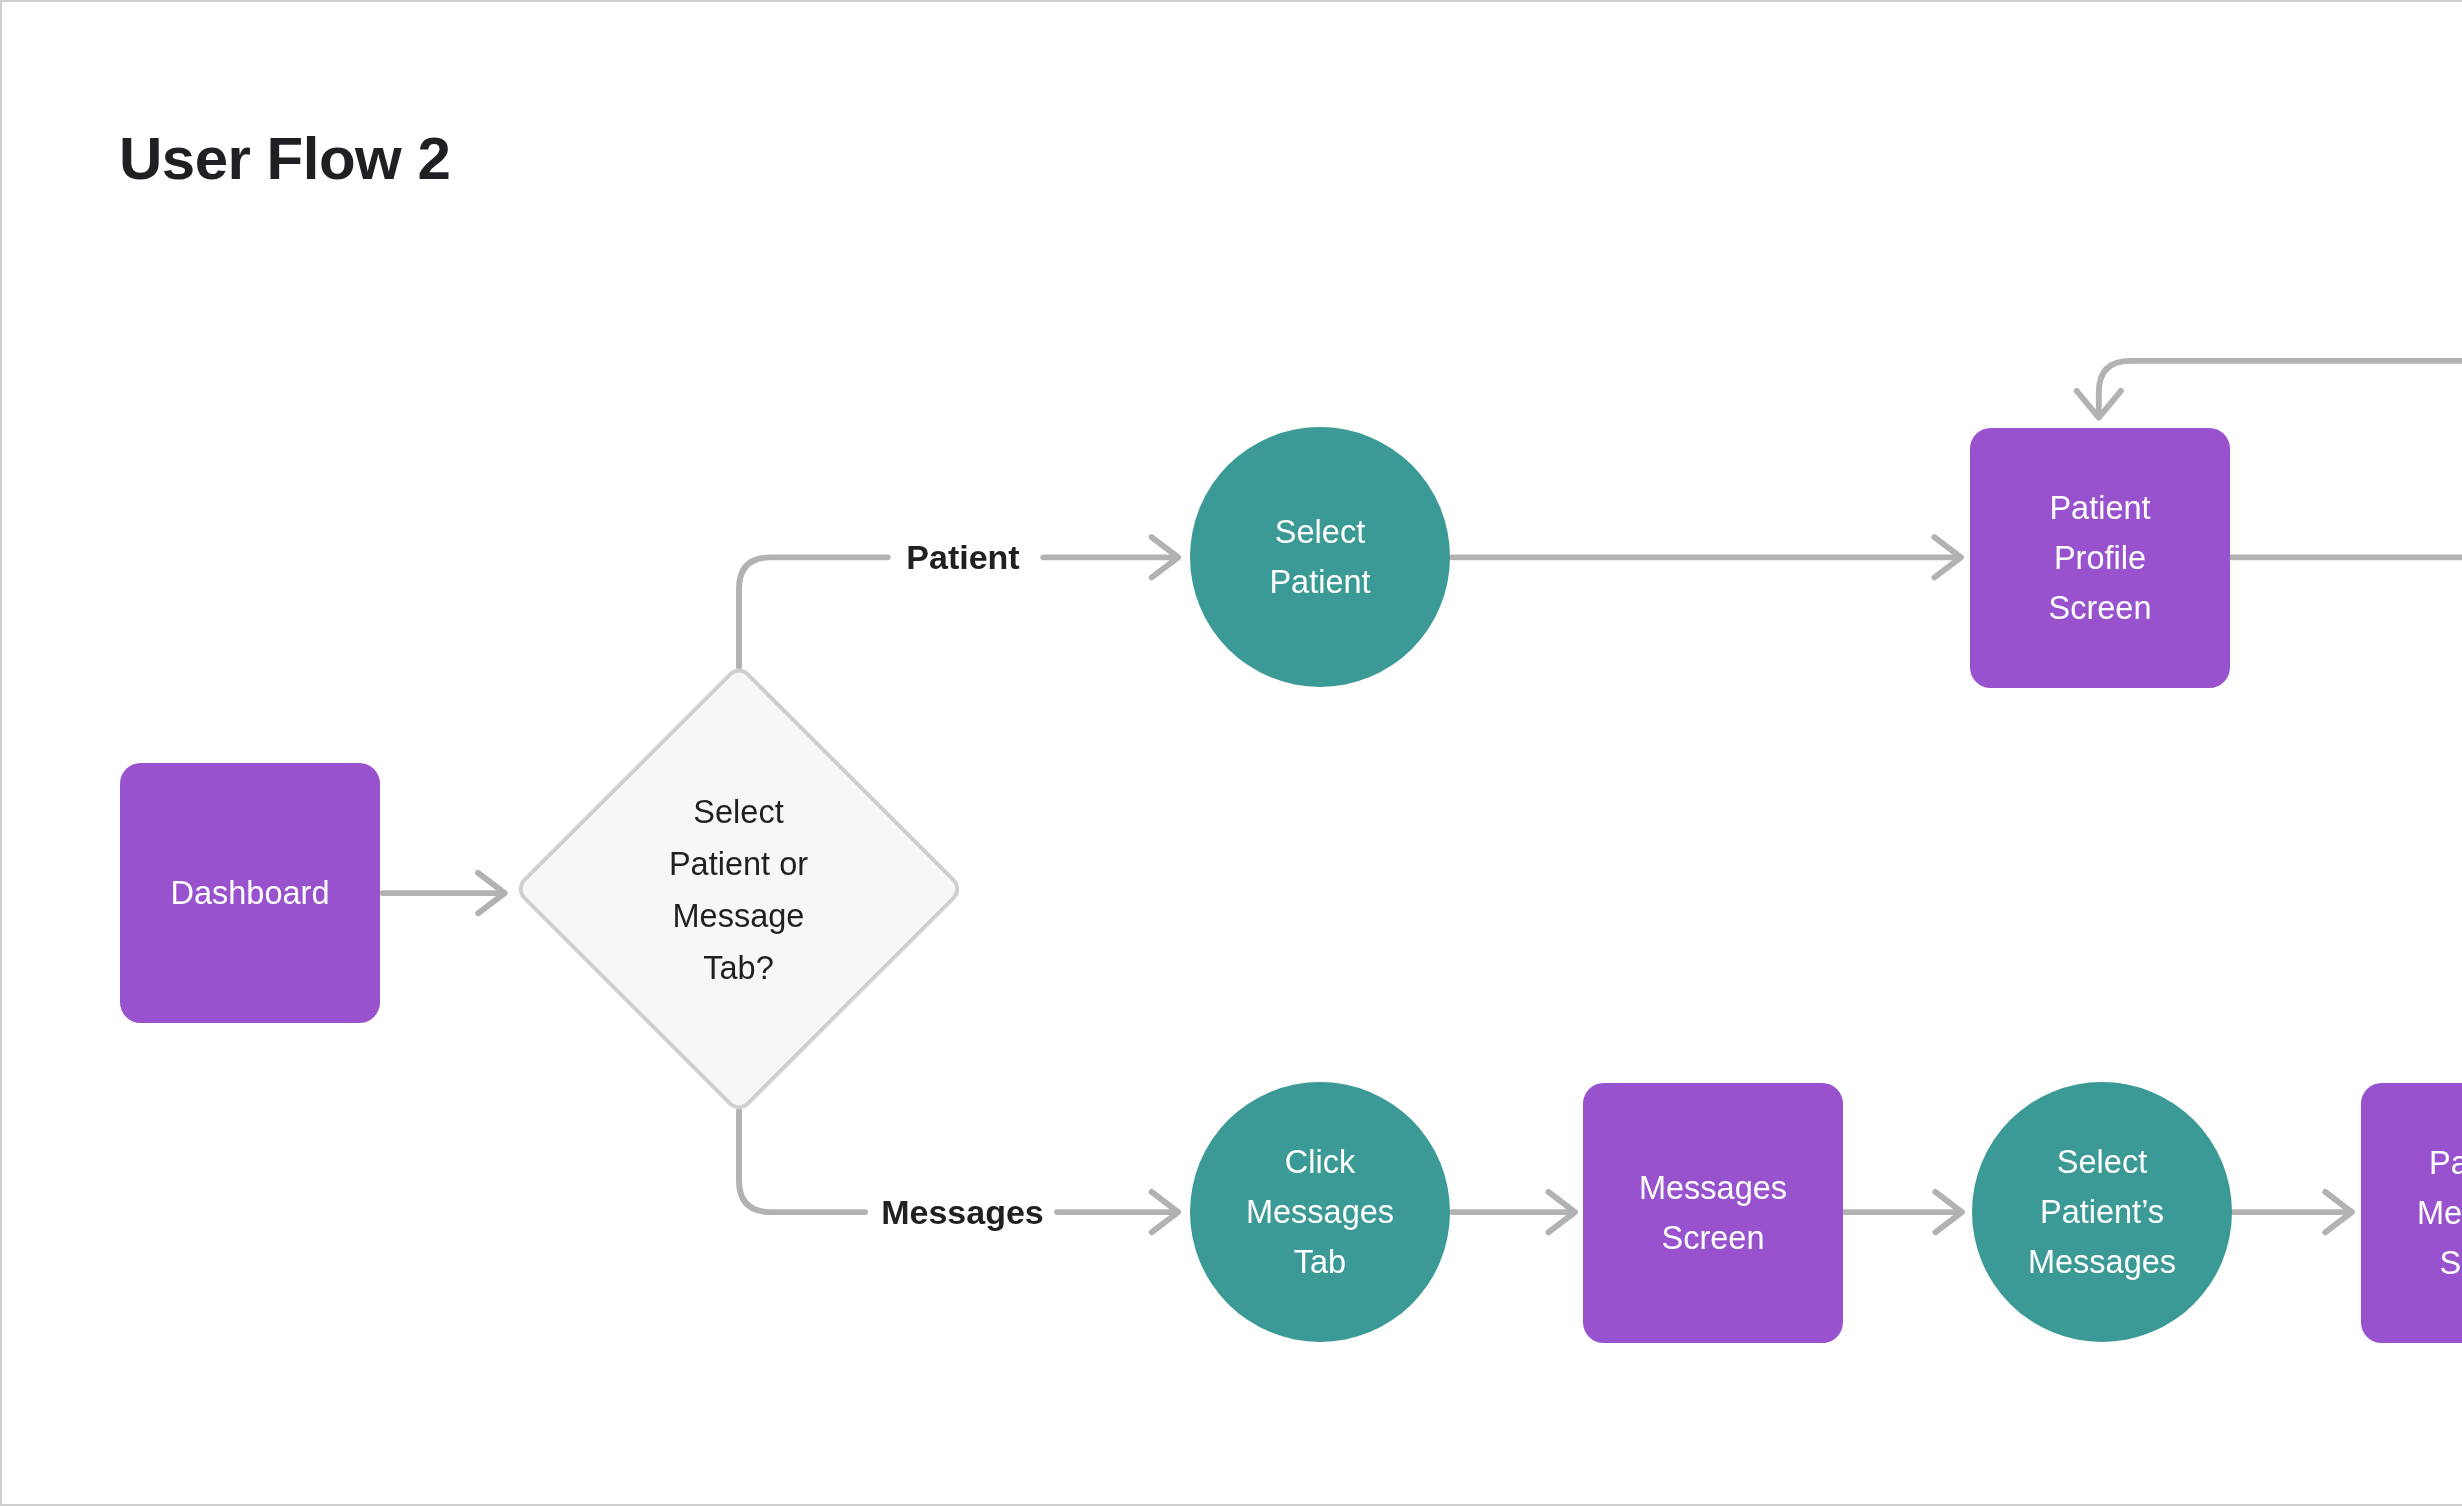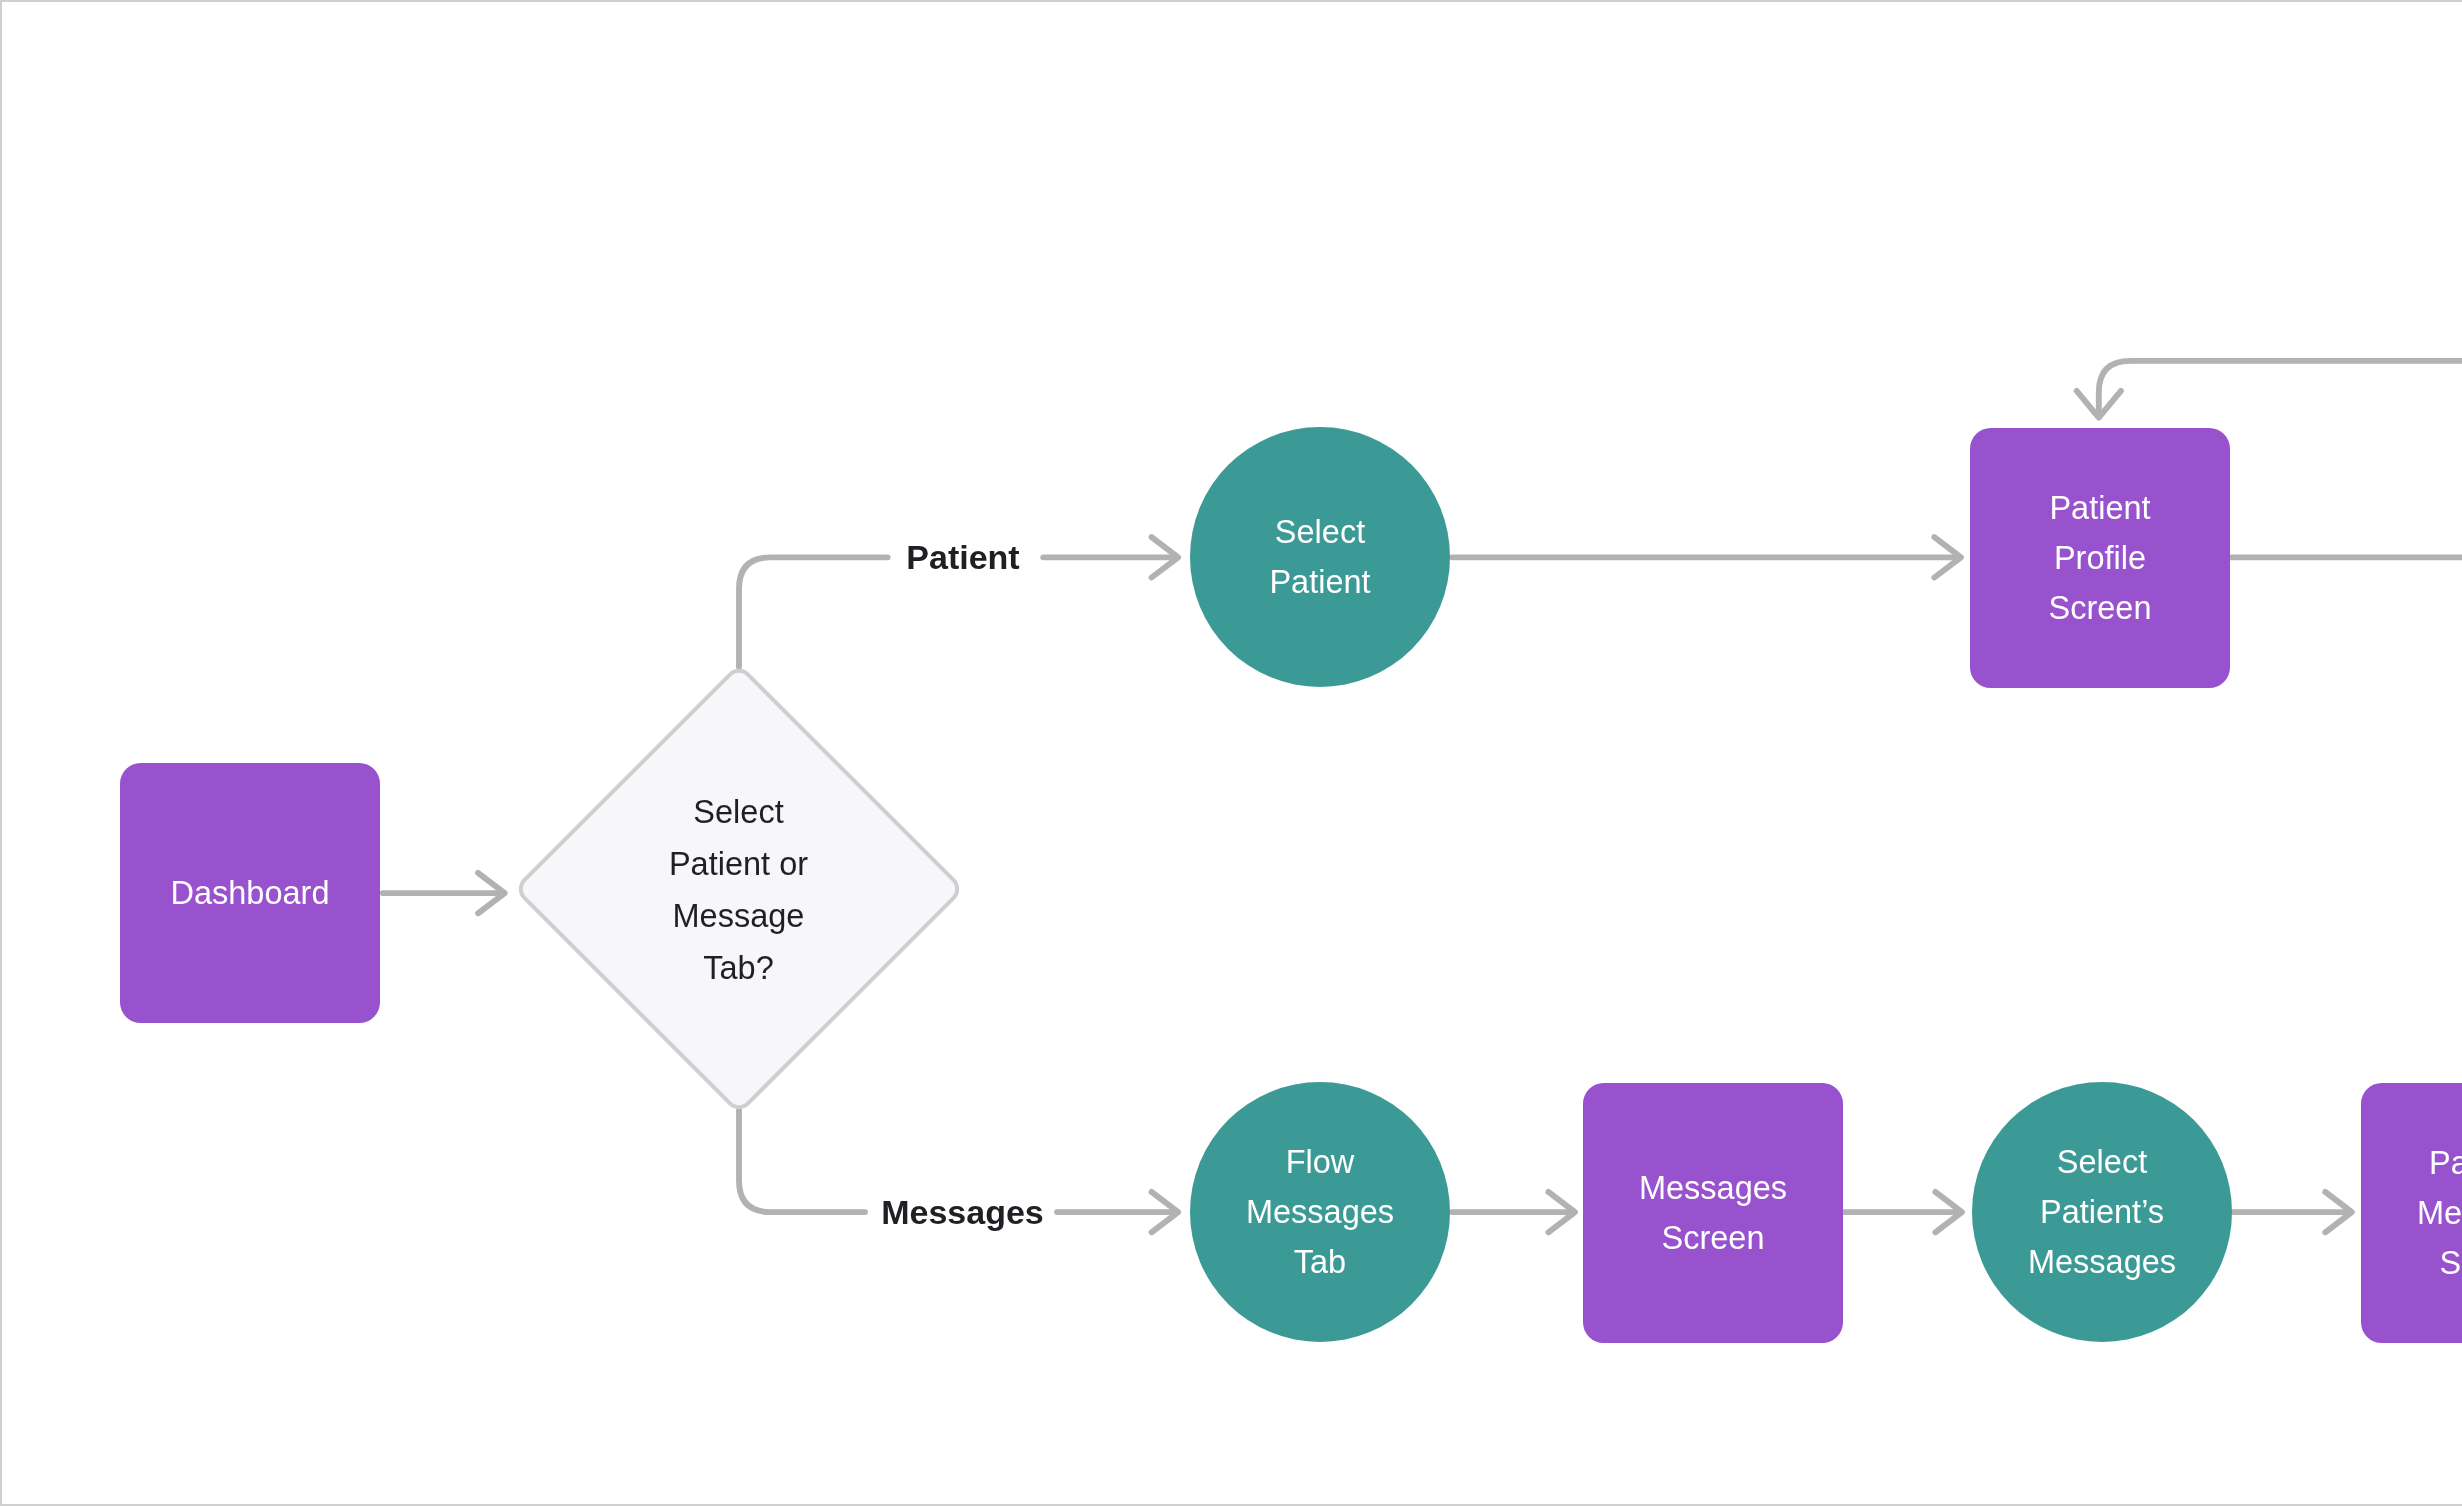--- a/index.html
+++ b/index.html
@@ -137,40 +137,41 @@
     <path d="M 3739 2458 H 3968"></path>
     <path d="M 3926 2417 L 3980 2458 L 3926 2499"></path>
 
     <path d="M 4530 2458 H 4760"></path>
     <path d="M 4718 2417 L 4772 2458 L 4718 2499"></path>
 
     <path d="M 5325 2458 H 5544"></path>
     <path d="M 5502 2417 L 5556 2458 L 5502 2499"></path>
   </svg>
 
+  <h1 class="title">User Flow 2</h1>
 
   <div class="branch-label" style="left:875px; top:530px; width:172px;">Patient</div>
   <div class="branch-label" style="left:862px; top:1185px; width:197px;">Messages</div>
 
   <div class="diamond"></div>
   <div class="decision-label">Select
 Patient or
 Message
 Tab?</div>
 
   <div class="node screen" style="left:118px; top:761px; width:260px; height:260px;text-align:center;">Dashboard</div>
 
   <div class="node action" style="left:1188px; top:425px; width:260px; height:260px;">Select
 Patient</div>
 
   <div class="node screen" style="left:1968px; top:426px; width:260px; height:260px;">Patient
 Profile
 Screen</div>
 
-  <div class="node action" style="left:1188px; top:1080px; width:260px; height:260px;">Flow
+  <div class="node action" style="left:1188px; top:1080px; width:260px; height:260px;">Click
 Messages
 Tab</div>
 
   <div class="node screen" style="left:1581px; top:1081px; width:260px; height:260px;">Messages
 Screen</div>
 
   <div class="node action" style="left:1970px; top:1080px; width:260px; height:260px;">Select
 Patient’s
 Messages</div>
 

